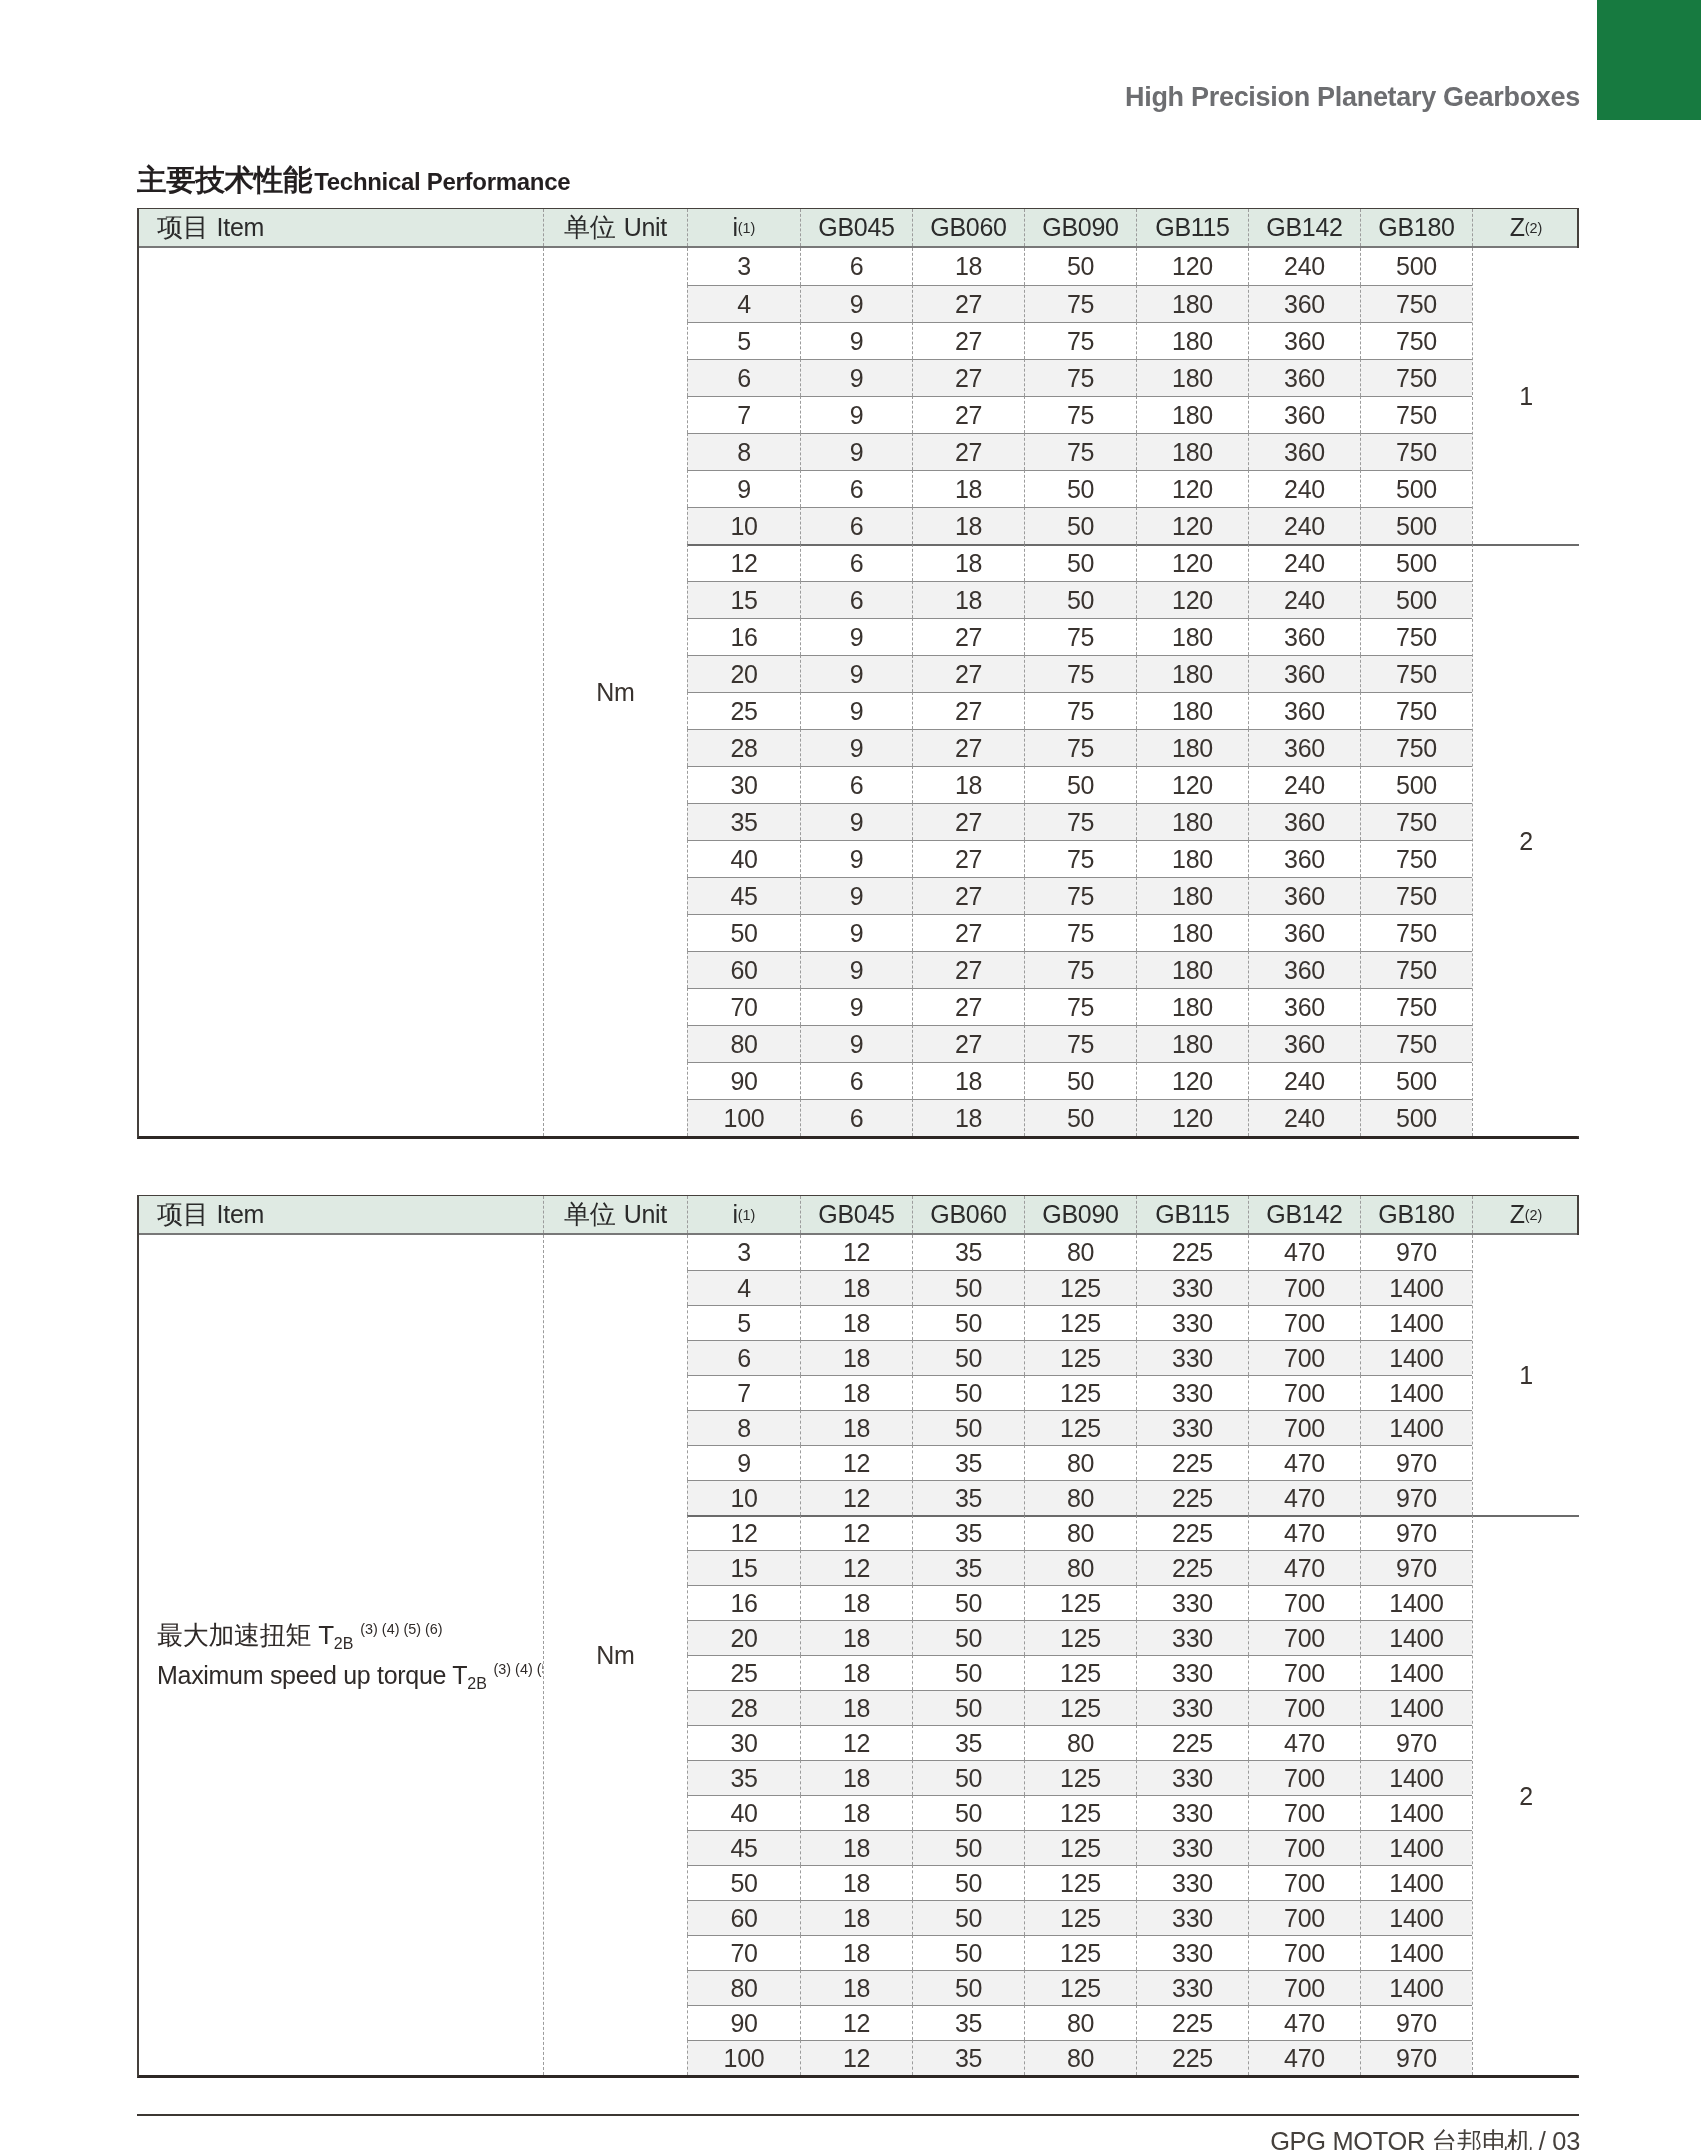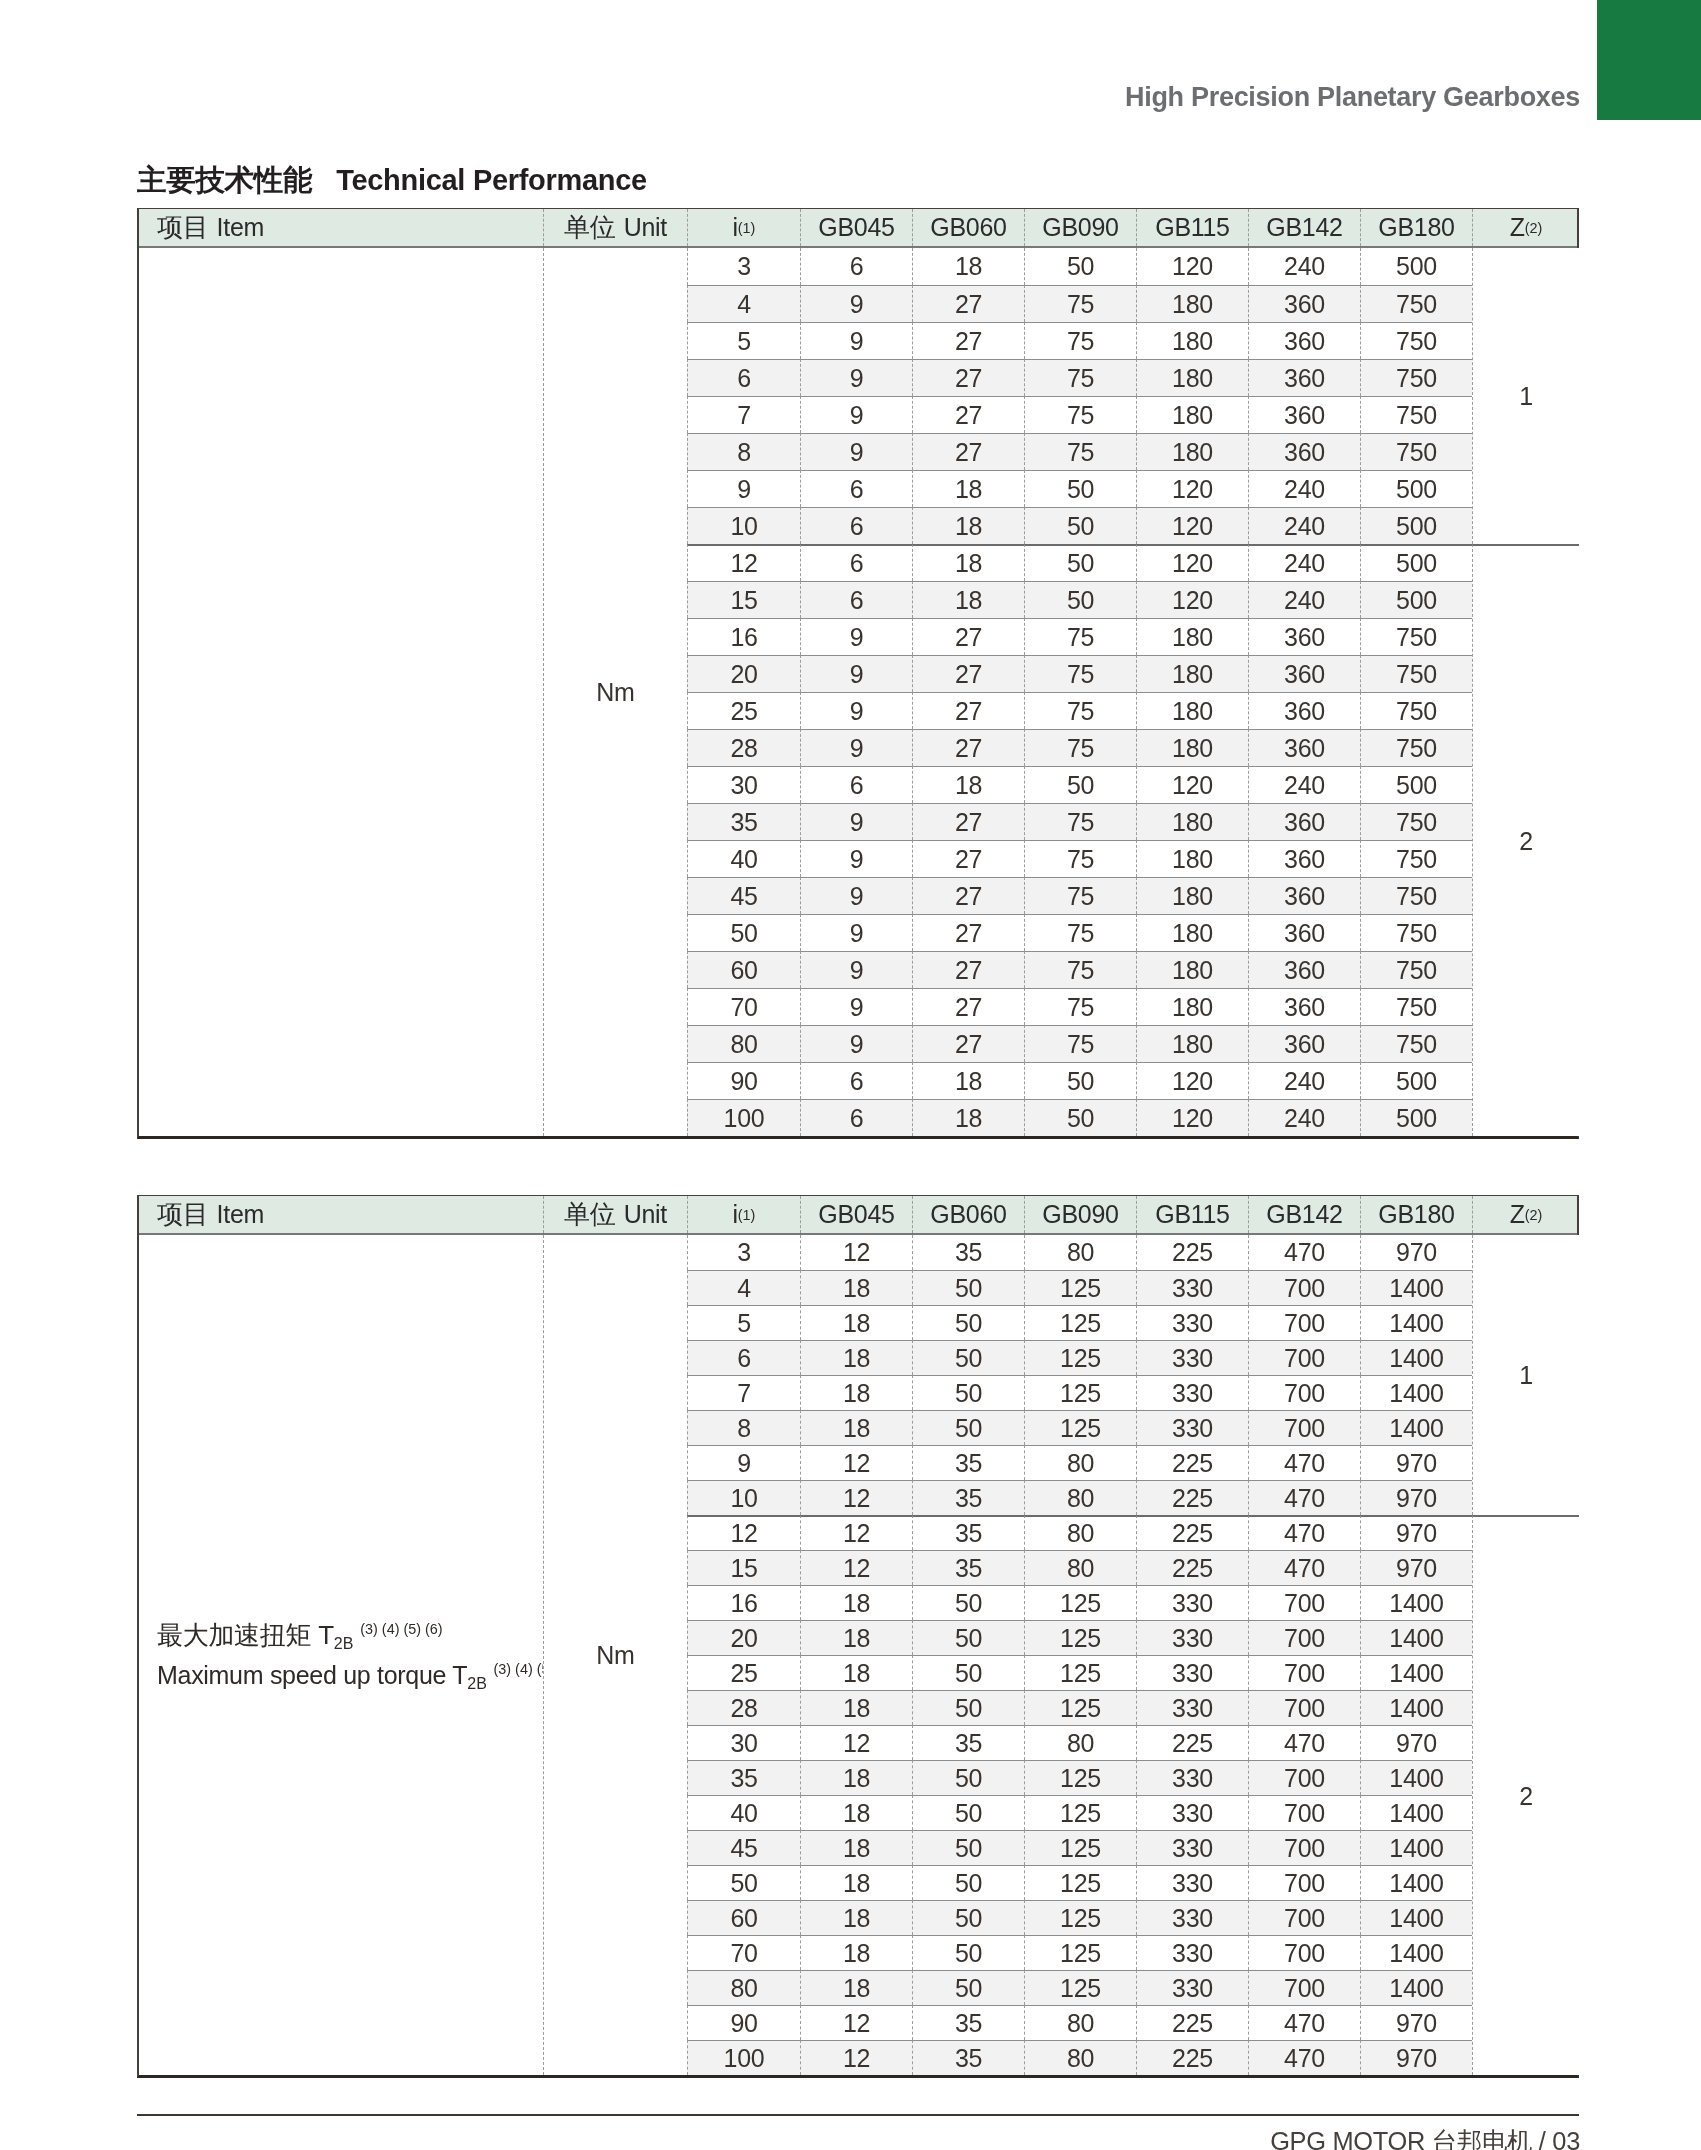--- a/index.html
+++ b/index.html
@@ -25,21 +25,21 @@
   .subtitle {
     position:absolute; right:122px; top:82px;
     font-size:27px; font-weight:bold; color:#6d6e71;
   }
 
   
   .section-title {
     position:absolute; left:137px; top:161px;
     font-size:29.5px; font-weight:bold; color:#231f20;
   }
-  .section-title .en { font-size:29px; margin-left:24px; }
+  .section-title .en { font-size:24px; margin-left:2px; }
 
   
   .ttable {
     position:absolute; left:137px; width:1442px; box-sizing:border-box;
     background:#ffffff;
     border:2.1px solid #45403c; border-top-width:1.4px; border-bottom:3.4px solid #2d2724;
     --cols: 404px 144px 113px 112px 112px 112px 112px 112px 112px 107px;
   }
   .t1 { top:208px; }
   .t2 { top:1195px; }

